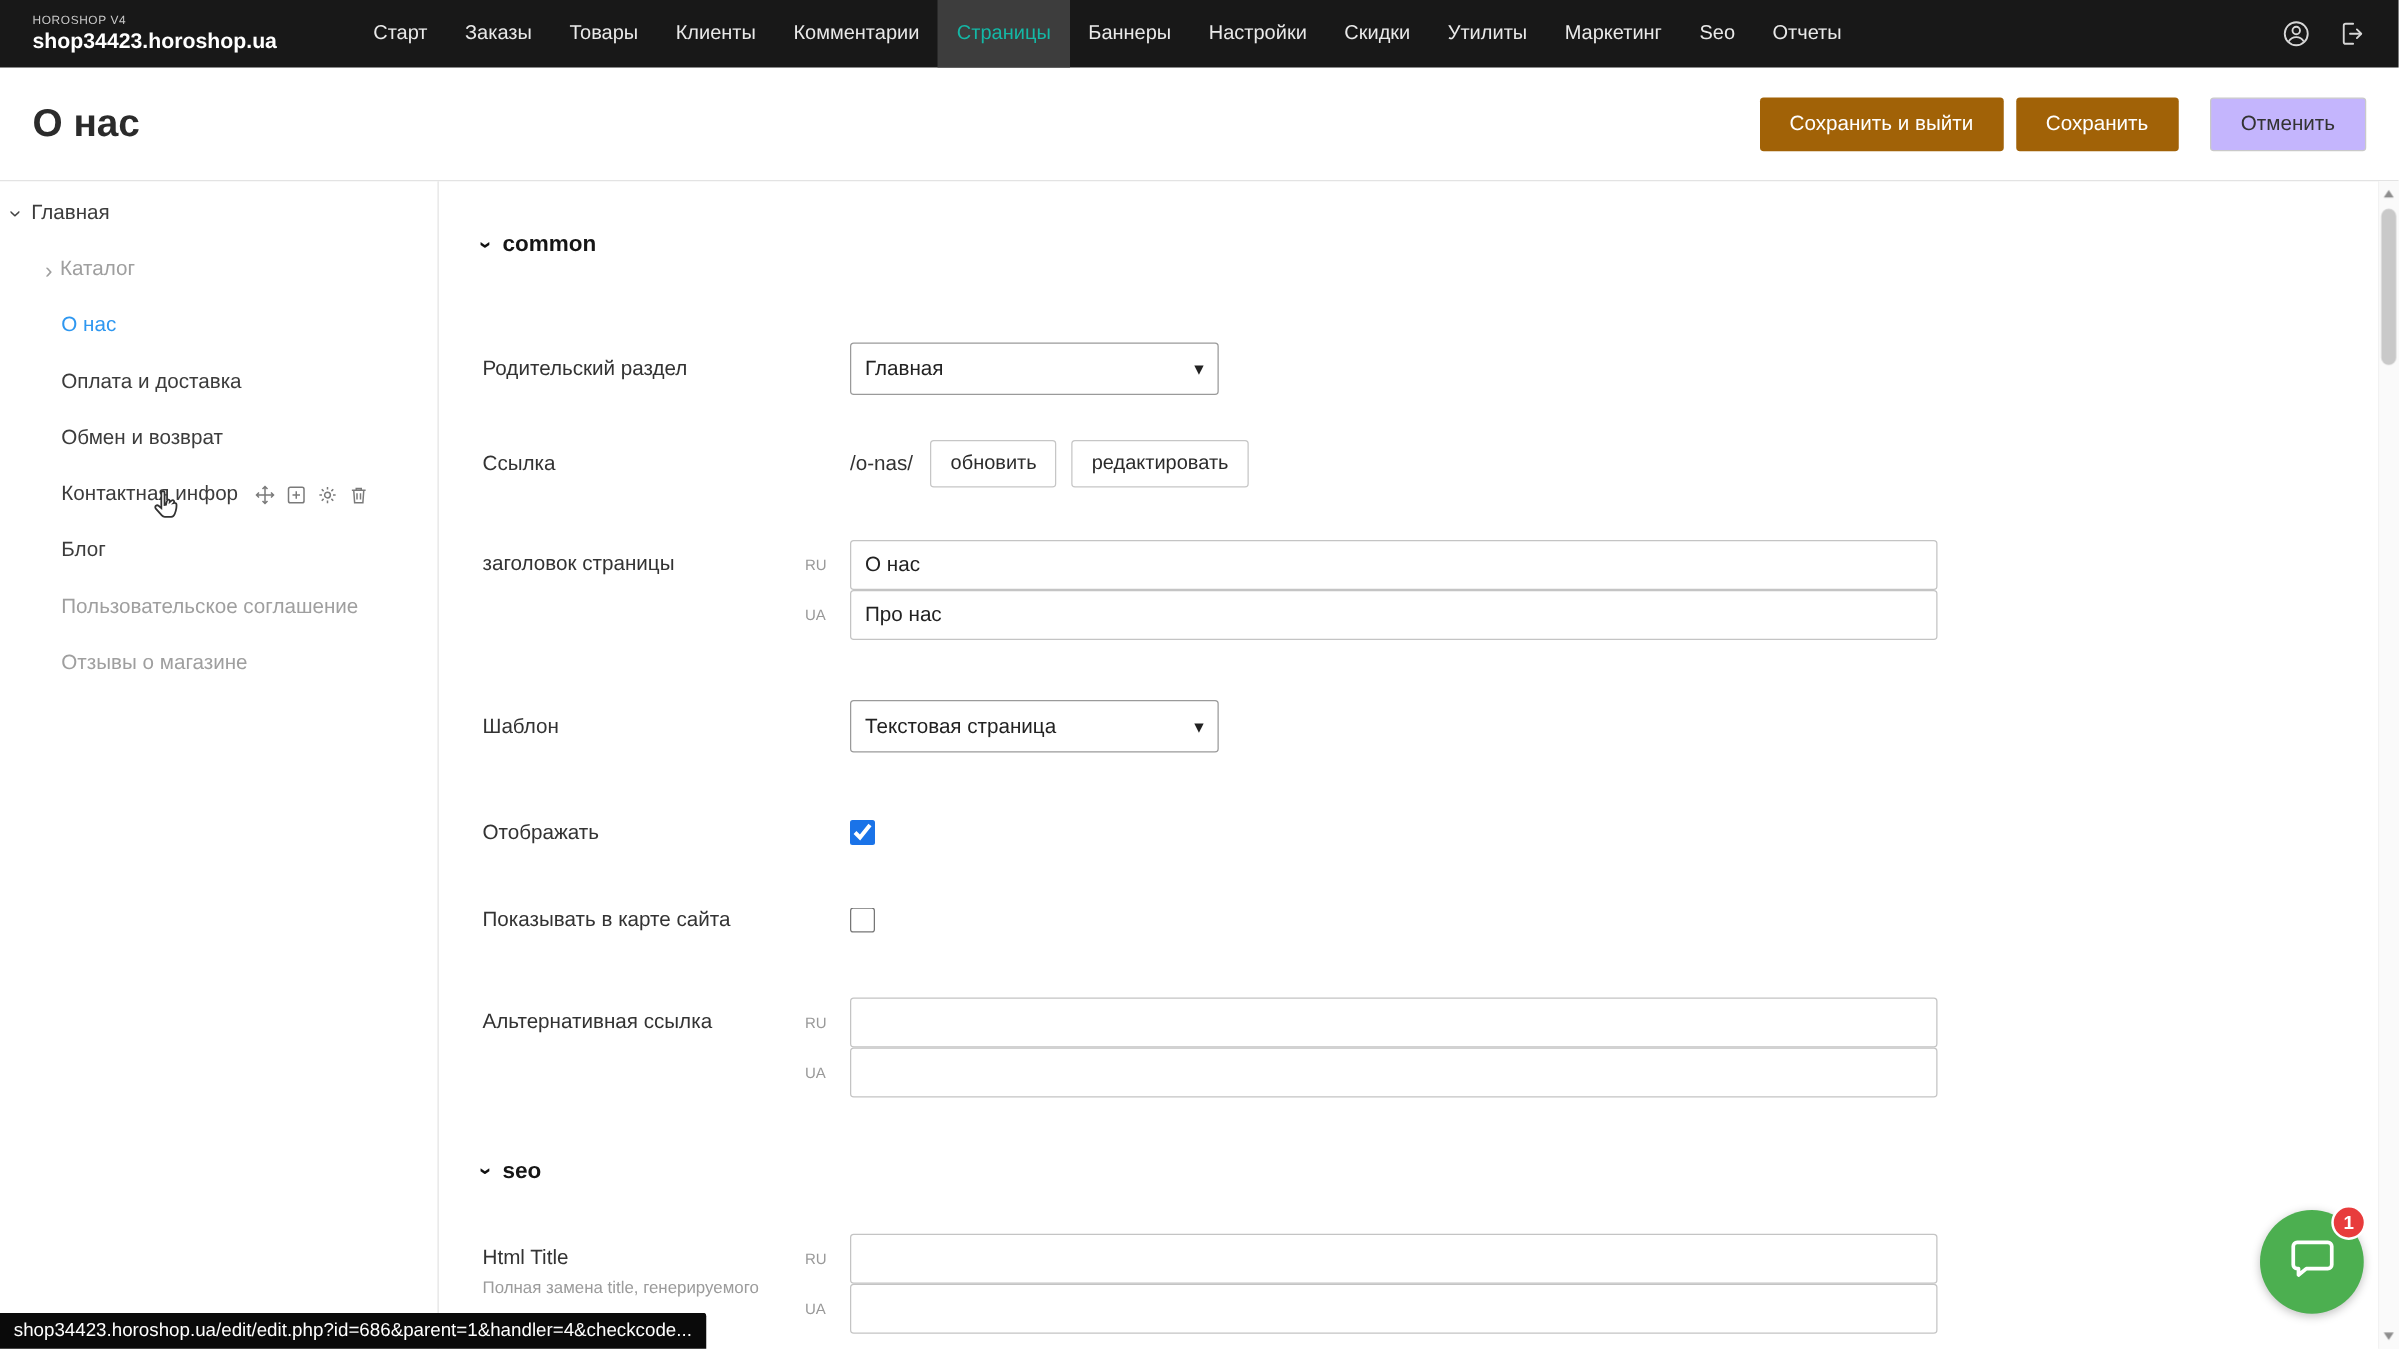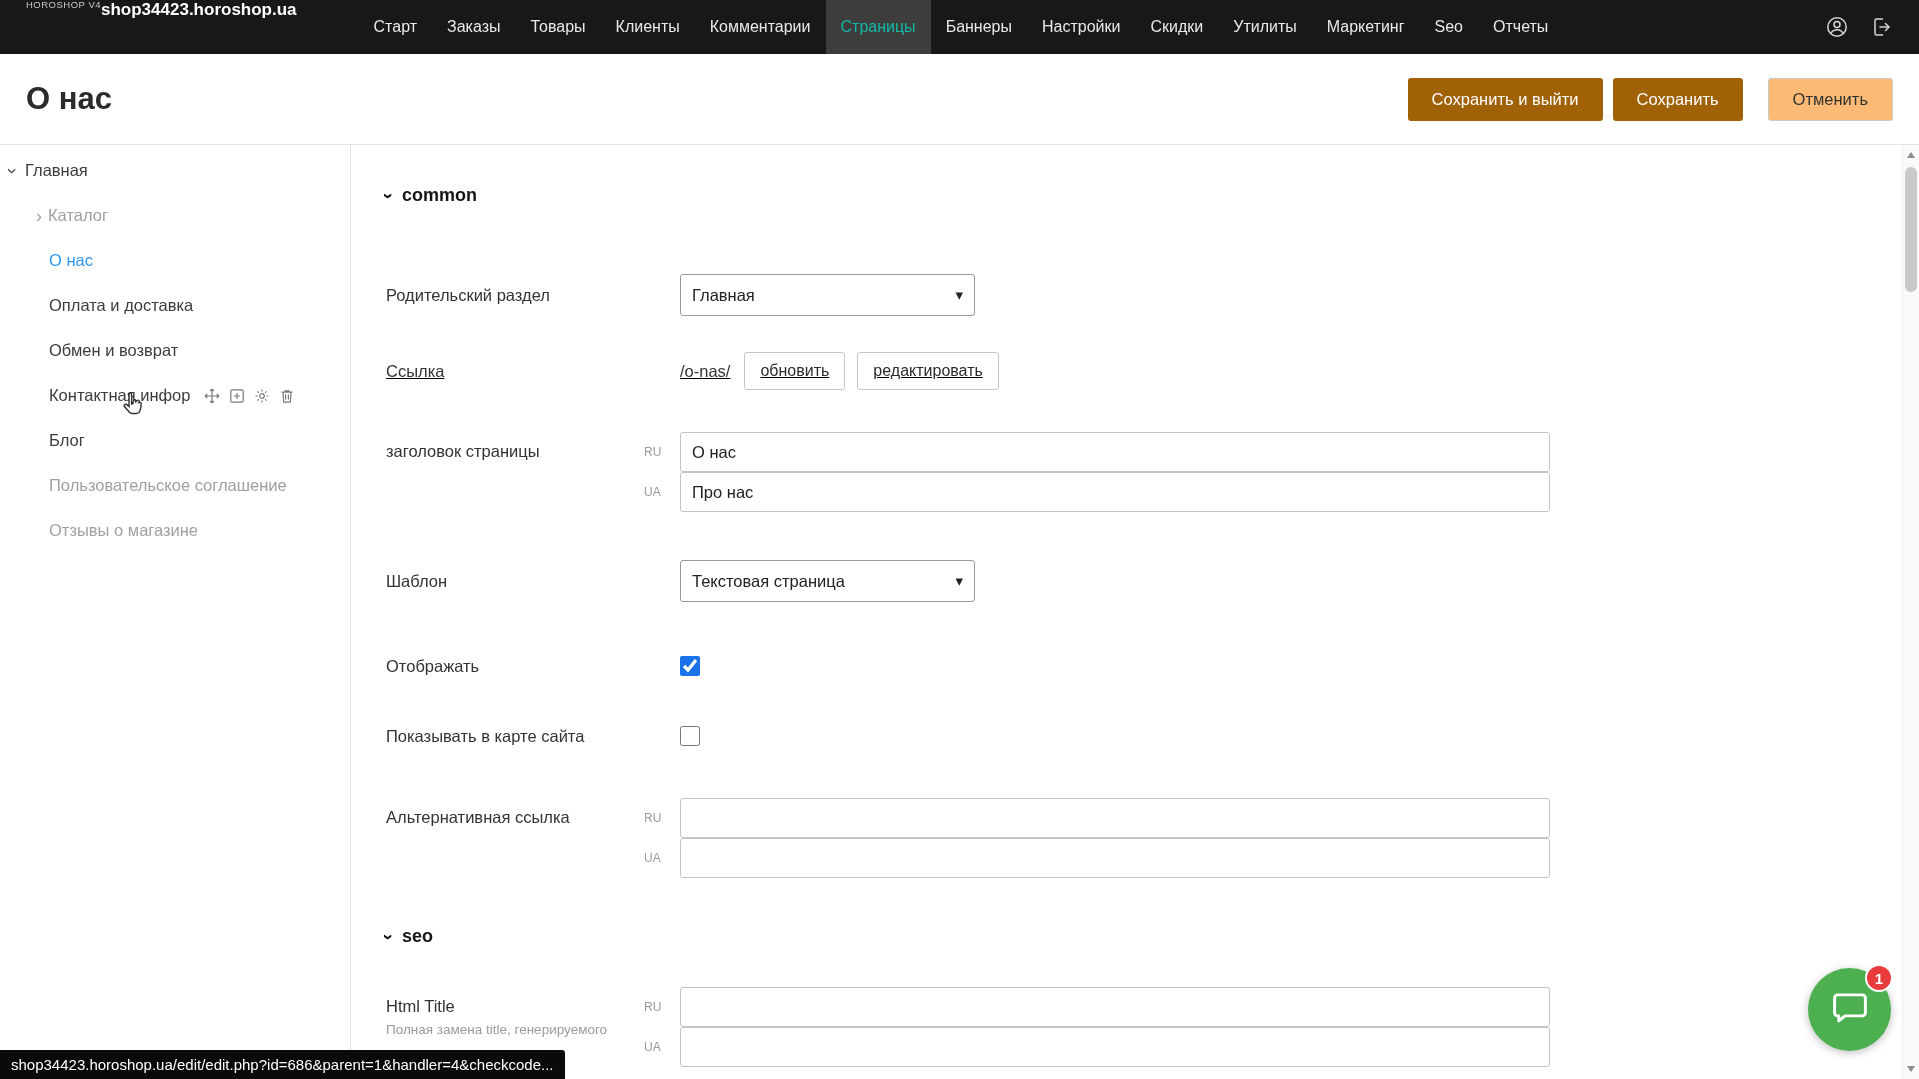--- a/index.html
+++ b/index.html
@@ -2,36 +2,36 @@
 <html><head>
 <meta charset="utf-8">
 <style>
   * { margin:0; padding:0; box-sizing:border-box; }
   html,body { width:1919px; height:1079px; overflow:hidden; background:#fff;
               font-family:"Liberation Sans", sans-serif; position:relative; }
 
   
   .topbar { height:54px; background:#181818; display:flex; align-items:stretch; color:#fff;
             padding:0 26px; position:relative; z-index:6; }
-  .brand { margin-right:62px; display:flex; flex-direction:row; justify-content:center; line-height:1.15; cursor:pointer; }
+  .brand { margin-right:62px; display:flex; flex-direction:column; justify-content:center; line-height:1.15; cursor:pointer; }
   .brand-small { font-size:9.5px; color:#c9c9c9; letter-spacing:.5px; }
   .brand-main { font-size:17px; font-weight:bold; color:#fff; }
   .topnav { display:flex; align-items:stretch; flex:1; }
   .topnav-item { display:flex; align-items:center; padding:0 15px; font-size:16px; color:#e9e9e9; cursor:pointer; white-space:nowrap; }
   .topnav-item.active { background:#3d3d3d; color:#14b8a6; }
   .topbar-icons { display:flex; align-items:center; gap:20px; }
   .topbar-icons span { display:inline-flex; cursor:pointer; }
 
   
   .page-header { height:90px; display:flex; align-items:center; justify-content:space-between; padding:0 26px; background:#fff; }
   .page-title { font-size:31px; color:#2b2b2b; }
   .header-buttons { display:flex; align-items:center; }
   .btn { height:43px; border-radius:3px; font-size:16.5px; padding:0 24px; border:none; cursor:pointer; font-family:inherit; }
   .btn-blue { background:#a16207; color:#fff; }
-  .btn-white { background:#fdba74; color:#333; border:1px solid #c9c9c9; }
+  .btn-white { background:#c4b5fd; color:#333; border:1px solid #c9c9c9; }
   .gap-sm { margin-left:10px; } .gap-lg { margin-left:25px; }
 
   
   .content { display:flex; height:935px; border-top:1px solid #e3e3e3; }
   .sidebar { width:351px; border-right:1px solid #e3e3e3; padding-top:3px; position:relative; flex-shrink:0; }
   .tree-row { height:45px; display:flex; align-items:center; font-size:16.5px; color:#3c3c3c; cursor:pointer; }
   .tree-root { padding-left:10px; }
   .tree-child { padding-left:49px; }
   .tree-child.has-chev { padding-left:36px; }
   .chev { font-size:18px; color:#444; line-height:1; display:inline-block; }
@@ -64,21 +64,21 @@
   .select-wrap select { width:100%; height:42px; border:1px solid #9a9a9a; border-radius:3px; background:#fff;
                 appearance:none; -webkit-appearance:none; -moz-appearance:none; padding:0 32px 0 11px;
                 font-size:16.5px; font-family:inherit; color:#222; cursor:pointer; }
   .select-wrap::after { content:"▾"; position:absolute; right:12px; top:50%; transform:translateY(-50%);
                 font-size:15px; color:#222; pointer-events:none; }
   .checkbox { width:20px; height:20px; accent-color:#1a73e8; cursor:pointer; }
   .link-path { font-size:16.5px; color:#333; margin-right:14px; }
   .mini-btn { height:38px; padding:0 15px; background:#fff; border:1px solid #c6c6c6; border-radius:3px;
               font-size:16px; color:#2b2b2b; cursor:pointer; font-family:inherit; }
   .mini-btn + .mini-btn { margin-left:12px; }
-  .mb1{margin-bottom:36px;} .mb2{margin-bottom:42px;text-decoration:underline;} .mb3{margin-bottom:48px;} .mb4{margin-bottom:54px;}
+  .mb1{margin-bottom:36px;} .mb2{margin-bottom:42px;} .mb3{margin-bottom:48px;} .mb4{margin-bottom:54px;}
   .mb5{margin-bottom:50px;} .mb6{margin-bottom:52px;} .mb7{margin-bottom:48px;} .mb8{margin-bottom:40px;}
 
   
   .scrollbar { position:fixed; top:145px; right:0; bottom:0; width:17px; background:#fafafa; border-left:1px solid #ededed; z-index:4; }
   .sb-thumb { position:absolute; top:22px; left:2px; width:12px; height:125px; background:#c9c9c9; border-radius:6px; cursor:pointer; }
   .sb-up, .sb-down { position:absolute; left:4px; width:0; height:0; border-left:4.5px solid transparent; border-right:4.5px solid transparent; }
   .sb-up { top:7px; border-bottom:6.5px solid #8d8d8d; }
   .sb-down { bottom:7px; border-top:6.5px solid #8d8d8d; }
 
   

